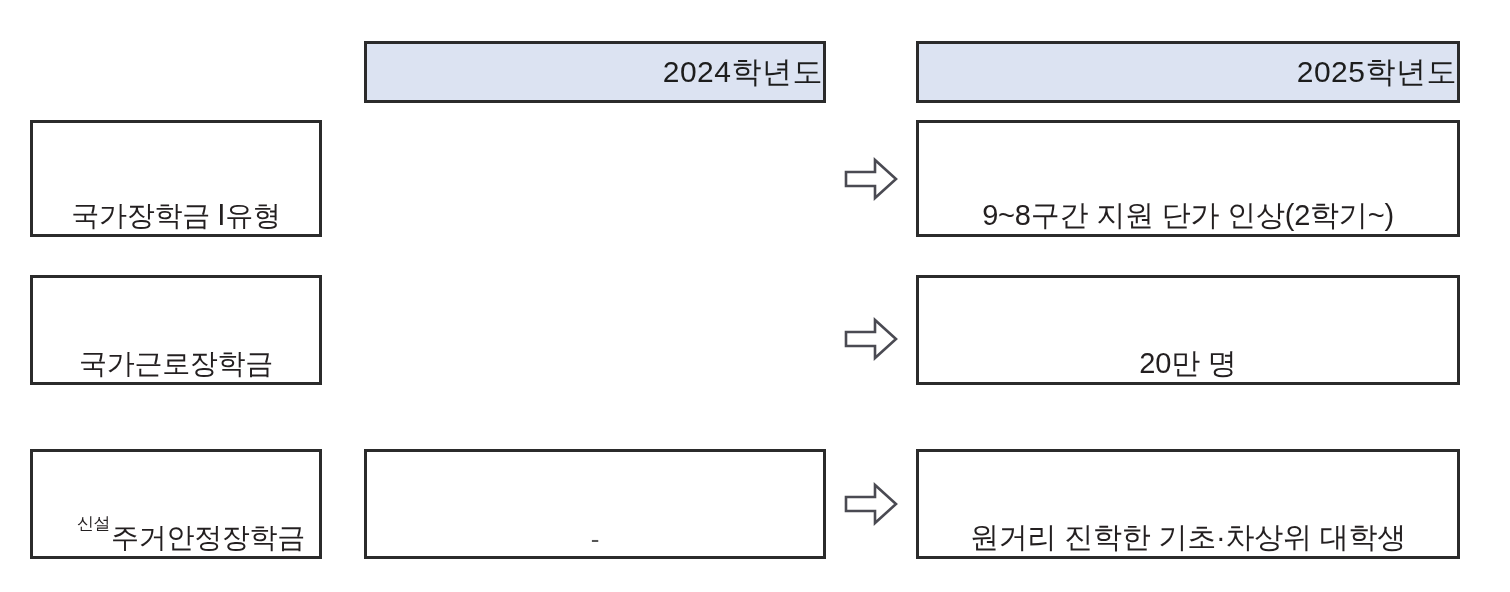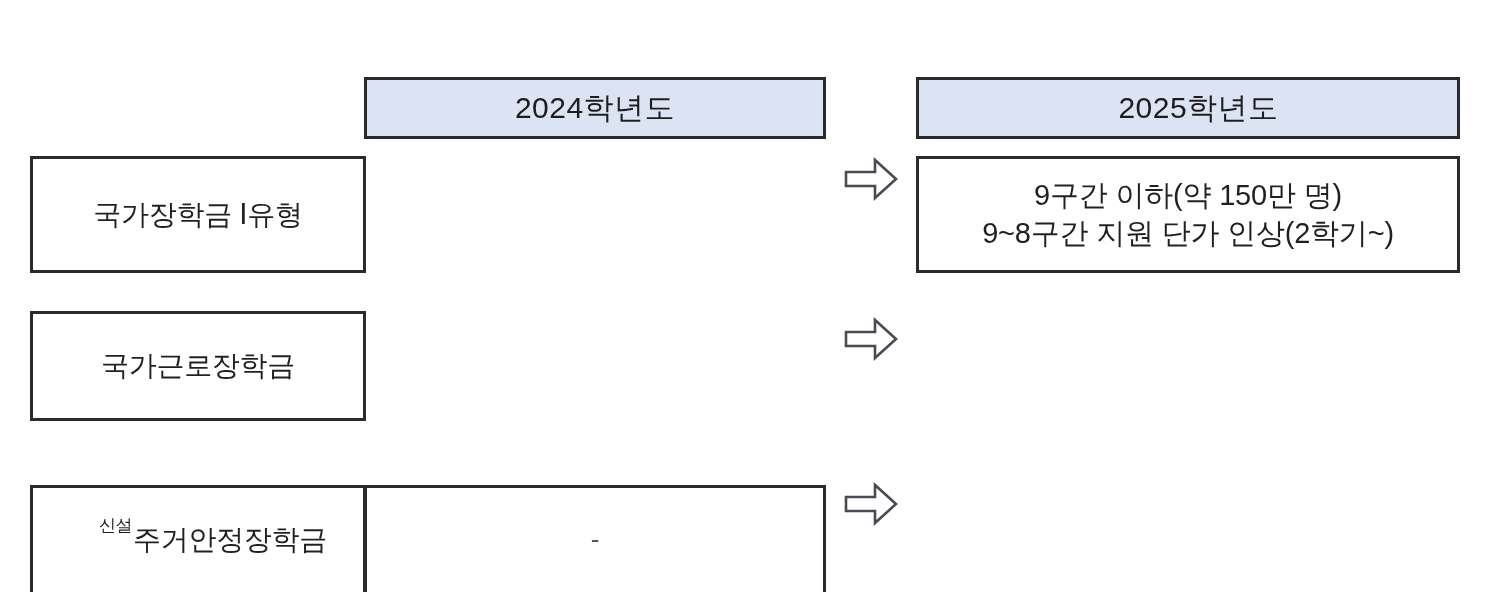--- a/index.html
+++ b/index.html
@@ -20,28 +20,27 @@
     height: 592px;
   }
 
   
   .box {
     position: absolute;
     border: 3px solid #2b2b2b;
     background: #ffffff;
     display: flex;
     align-items: center;
-    justify-content: center;
+    justify-content: flex-end;
     text-align: center;
     line-height: 1.28;
-    margin-top: 36px;
   }
 
   
-  .col-label  { left: 30px;  width: 336px; }
+  .col-label  { left: 30px;  width: 292px; }
   .col-2024   { left: 364px; width: 462px; }
   .col-2025   { left: 916px; width: 544px; padding-left: 21px; }
 
   
   .row-head   { top: 41px;  height: 62px; }
   .row-1      { top: 120px; height: 117px; }
   .row-2      { top: 275px; height: 110px; }
   .row-3      { top: 449px; height: 110px; padding-left: 30px; }
 
   
@@ -114,50 +113,55 @@
 
   <div class="arrow arrow-r1">
     <span>
       <svg width="54" height="44" viewBox="0 0 54 44" aria-hidden="true">
         <path d="M2 15 H31 V3 L52 22 L31 41 V29 H2 Z" fill="#ffffff" stroke="#4a4a52" stroke-width="2.6" stroke-linejoin="miter"></path>
       </svg>
     </span>
   </div>
 
   <div class="box value-box col-2025 row-1">
-    <span class="line">9구간 이하(약 150만 명)</span>
     <span class="line">9~8구간 지원 단가 인상(2학기~)</span>
   </div>
 
   <div class="box label-box col-label row-2">
     <span class="line">국가근로장학금</span>
   </div>
 
 
   <div class="arrow arrow-r2">
     <span>
       <svg width="54" height="44" viewBox="0 0 54 44" aria-hidden="true">
         <path d="M2 15 H31 V3 L52 22 L31 41 V29 H2 Z" fill="#ffffff" stroke="#4a4a52" stroke-width="2.6" stroke-linejoin="miter"></path>
       </svg>
     </span>
   </div>
 
+  <div class="box value-box col-2025 row-2">
+    <span class="line">20만 명</span>
+  </div>
 
   <div class="box label-box col-label row-3">
     <span class="line">
       <span class="label-new">신설</span><span>주거안정장학금</span>
     </span>
   </div>
 
   <div class="box value-box dash col-2024 row-3">
     <span class="line">-</span>
   </div>
 
   <div class="arrow arrow-r3">
     <span>
       <svg width="54" height="44" viewBox="0 0 54 44" aria-hidden="true">
         <path d="M2 15 H31 V3 L52 22 L31 41 V29 H2 Z" fill="#ffffff" stroke="#4a4a52" stroke-width="2.6" stroke-linejoin="miter"></path>
       </svg>
     </span>
   </div>
 
+  <div class="box value-box col-2025 row-3">
+    <span class="line">원거리 진학한 기초·차상위 대학생</span>
+  </div>
 
 </div>
 
 </body></html>

